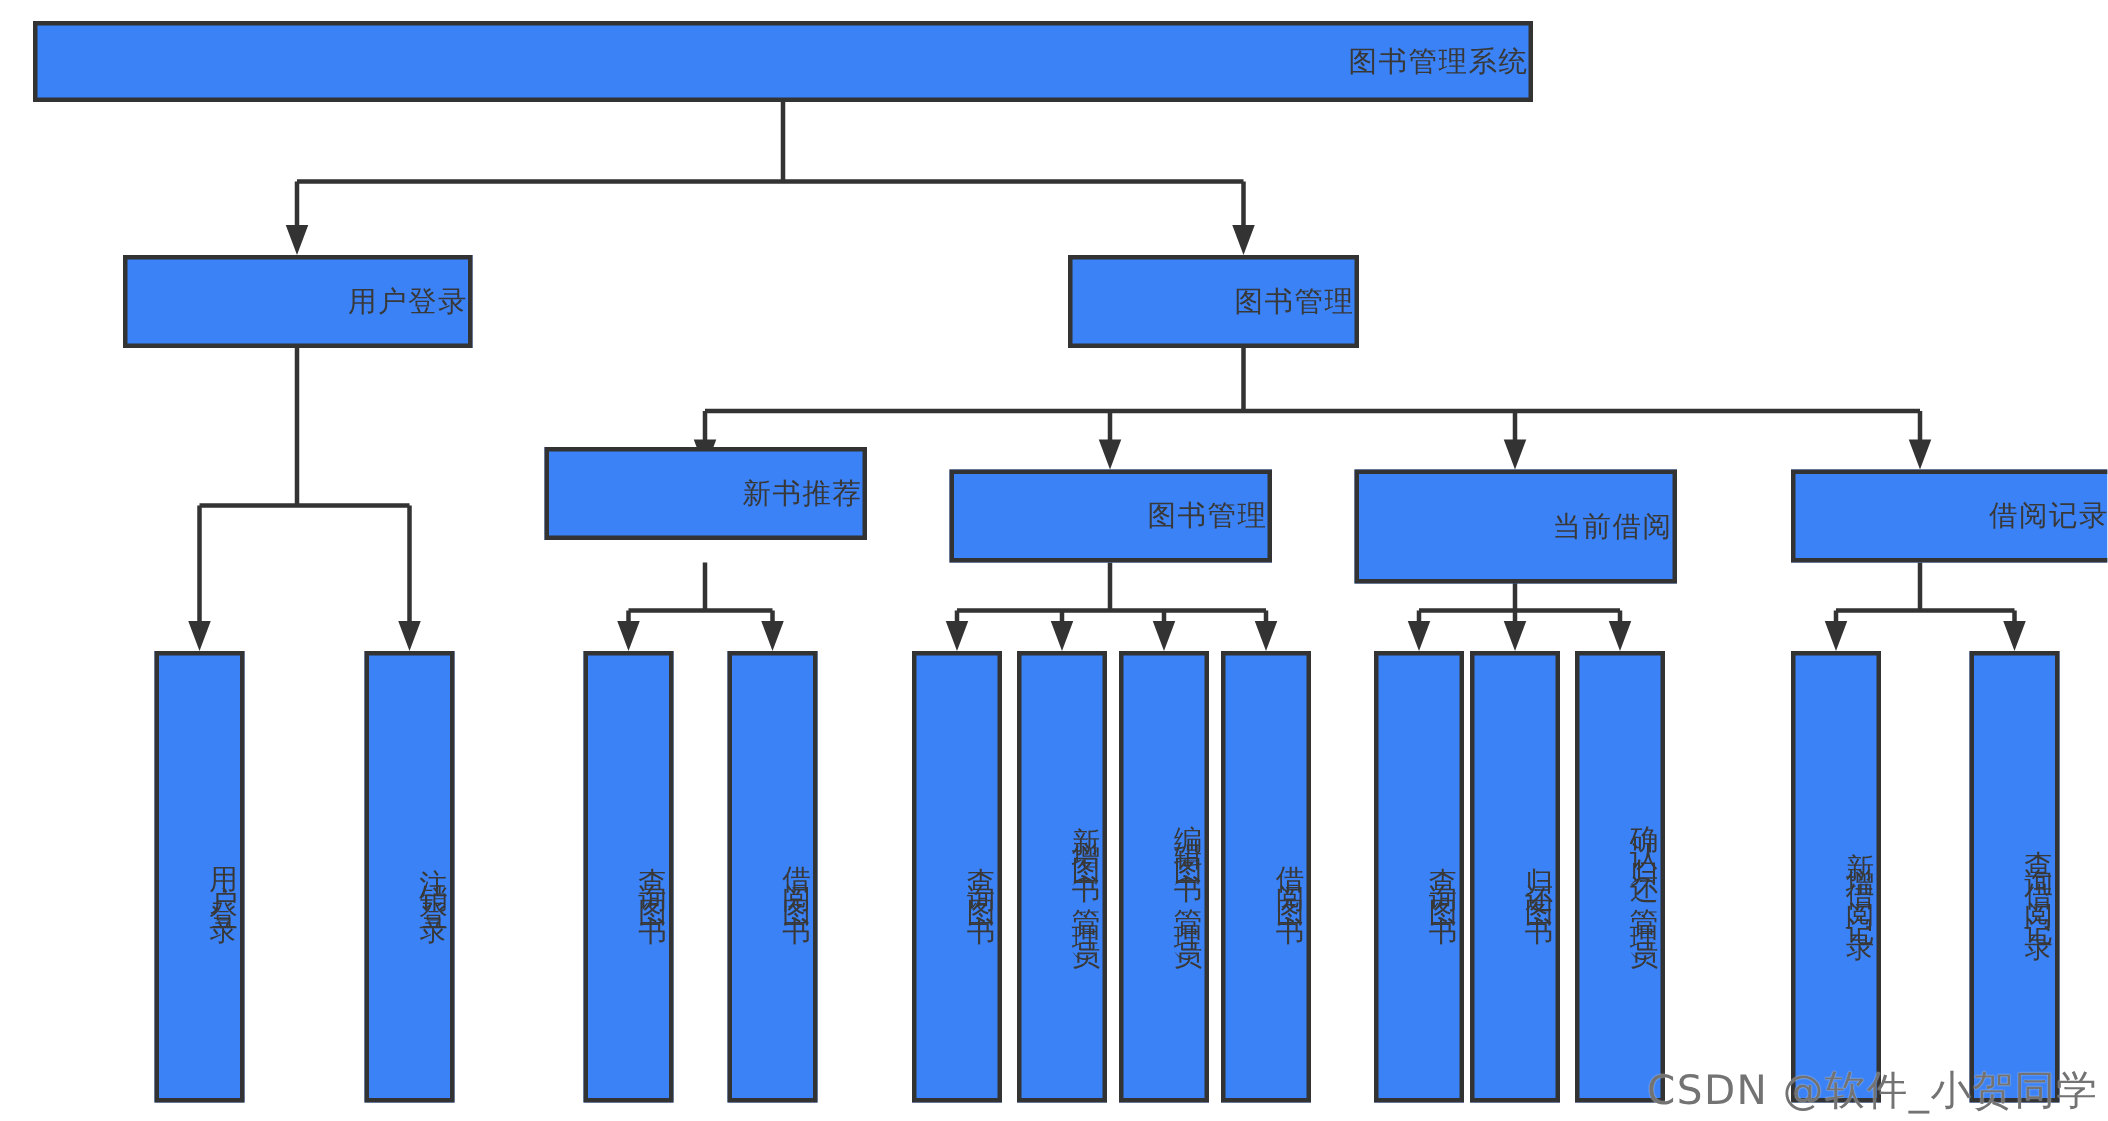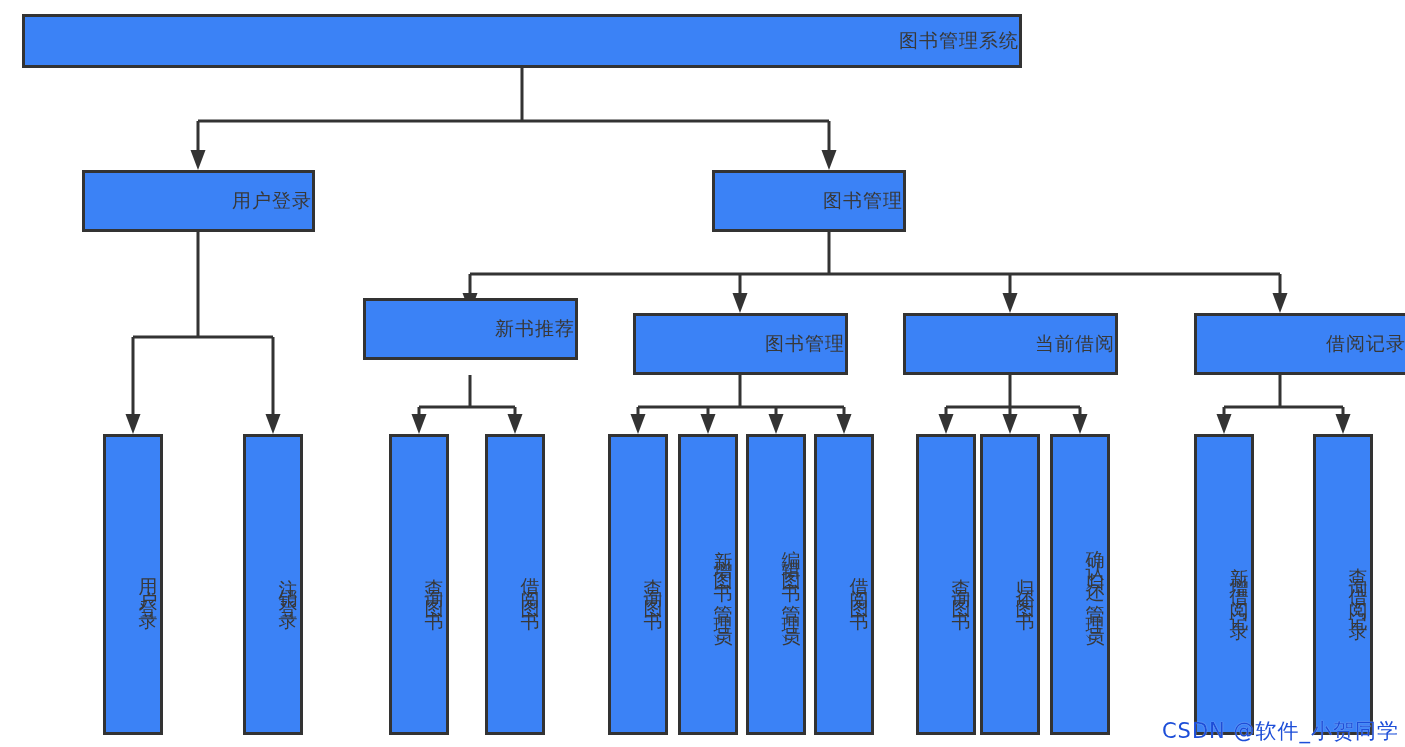--- a/index.html
+++ b/index.html
@@ -38,43 +38,43 @@
     line-height: 22px;
   }
   
   .n-root   { left: 22px;  top: 14px;  width: 1000px; height: 54px; }
   
   .n-ulogin { left: 82px;  top: 170px; width: 233px; height: 62px; }
   .n-bmgmt  { left: 712px; top: 170px; width: 194px; height: 62px; }
   
   .n-nbook  { left: 363px;  top: 298px; width: 215px; height: 62px; }
   .n-bborr  { left: 633px;  top: 313px; width: 215px; height: 62px; }
-  .n-cborr  { left: 903px;  top: 313px; width: 215px; height: 62px; }
+  .n-cborr  { left: 903px;  top: 313px; width: 215px; height: 76px; }
   .n-brec   { left: 1173px; top: 313px; width: 215px; height: 62px; margin-left: 21px; }
   
   .leaf { top: 434px; width: 60px; height: 301px; }
   .l-a1 { left: 103px; }
   .l-a2 { left: 243px; }
   .l-b1 { left: 389px; }
   .l-b2 { left: 485px; }
   .l-c1 { left: 608px; }
   .l-c2 { left: 678px; }
   .l-c3 { left: 746px; }
   .l-c4 { left: 814px; }
   .l-d1 { left: 916px; }
   .l-d2 { left: 980px; }
   .l-d3 { left: 1050px; }
   .l-e1 { left: 1194px; }
   .l-e2 { left: 1313px; }
   .watermark {
     position: absolute;
     right: 6px;
     bottom: 2px;
-    font-size: 21px;
-    color: #1d4ed8;
+    font-size: 27px;
+    color: #737373;
     letter-spacing: 1px;
     z-index: 10;
     text-shadow: 0 0 1px rgba(255,255,255,0.7);
   }
 </style>
 </head>
 <body>
 
 <div class="canvas">
 

